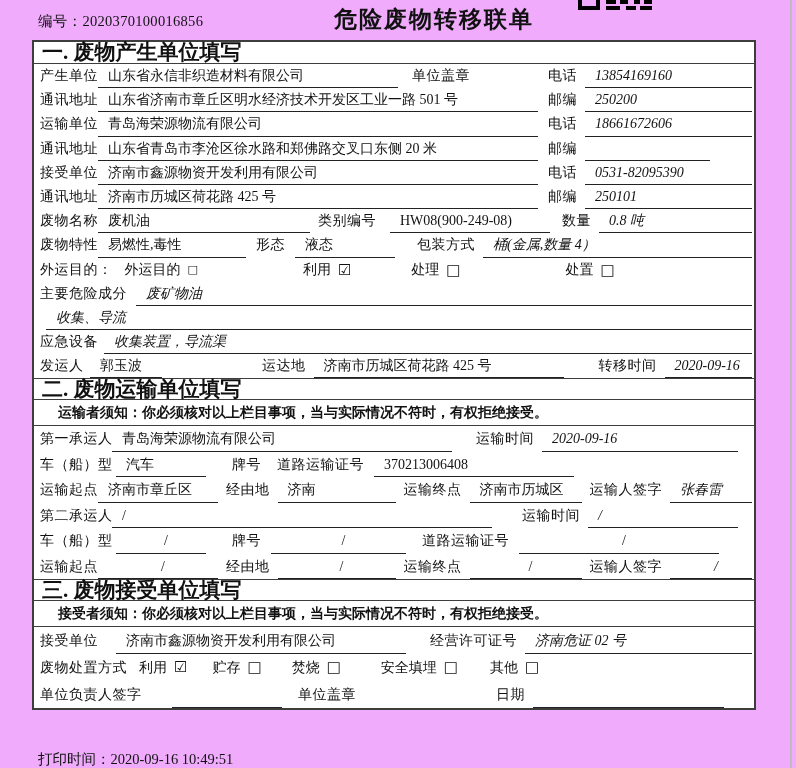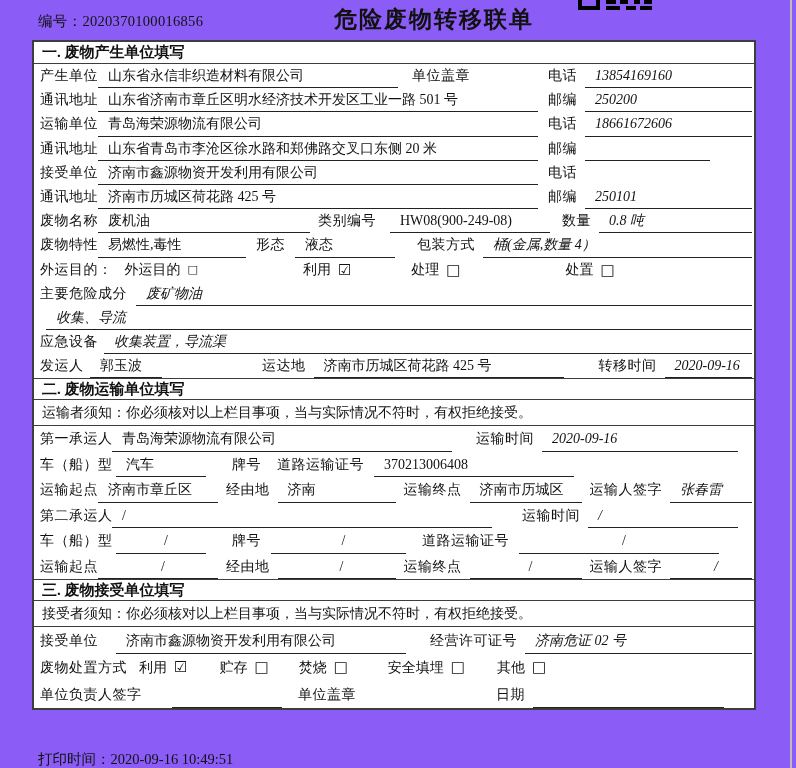--- a/index.html
+++ b/index.html
@@ -2,33 +2,33 @@
 <html><head>
 <meta charset="utf-8">
 <style>
   * { margin:0; padding:0; box-sizing:border-box; }
   html,body { background:#ffffff; }
   body {
     width:796px; height:768px; position:relative; overflow:hidden;
     font-family:"Liberation Serif","DejaVu Serif",serif;
     color:#111; font-size:14px;
   }
-  .page { position:relative; width:796px; height:768px; background:#8b5cf6; }
+  .page { position:relative; width:796px; height:768px; background:#f0abfc; }
 
   
   .serial { position:absolute; left:38px; top:12px; font-size:14.5px; letter-spacing:.3px; }
   .doc-title { position:absolute; left:334px; top:4px; font-size:23px; font-weight:bold; letter-spacing:2px; }
   .qr { position:absolute; left:578px; top:0; }
 
   
   .tbl { position:absolute; left:32px; top:40px; width:724px; border:2px solid #3d3d3d; background:#fff; }
-  .sec-h { height:22px; line-height:21px; font-weight:bold; font-size:15px; padding-left:8px;
+  .sec-h { height:22px; line-height:21px; font-weight:bold; font-size:21px; padding-left:8px;
            border-bottom:1.5px solid #3d3d3d; white-space:nowrap; }
   .sec-h.mid { border-top:1.5px solid #3d3d3d; }
-  .note { border-bottom:1.5px solid #3d3d3d; padding-left:8px; white-space:nowrap; }
+  .note { border-bottom:1.5px solid #3d3d3d; padding-left:24px; white-space:nowrap;font-weight:bold; }
   .note.n2 { height:26px; line-height:26px; }
   .note.n3 { height:26px; line-height:26px; }
 
   .row { display:flex; padding-left:6px; white-space:nowrap; }
   .r1 { height:24.2px; line-height:24.2px; }
   .r2 { height:25.5px; line-height:25.5px; }
   .r3 { height:27px;  line-height:27px; }
 
   .lbl { flex:none; letter-spacing:.5px; }
   .u { flex:none; border-bottom:1.2px solid #222; padding-left:10px; overflow:visible; }
@@ -95,20 +95,21 @@
       <span class="lbl" style="width:58px">通讯地址</span>
       <span class="u" style="width:440px">山东省青岛市李沧区徐水路和郑佛路交叉口东侧 20 米</span>
       <span class="lbl" style="margin-left:10px">邮编</span>
       <span class="u" style="margin-left:8px;width:125px"></span>
     </div>
 
     <div class="row r1">
       <span class="lbl" style="width:58px">接受单位</span>
       <span class="u" style="width:440px">济南市鑫源物资开发利用有限公司</span>
       <span class="lbl" style="margin-left:10px">电话</span>
+      <span class="u grow" style="margin-left:8px;margin-right:2px">0531-82095390</span>
     </div>
 
     <div class="row r1">
       <span class="lbl" style="width:58px">通讯地址</span>
       <span class="u" style="width:440px">济南市历城区荷花路 425 号</span>
       <span class="lbl" style="margin-left:10px">邮编</span>
       <span class="u grow" style="margin-left:8px;margin-right:2px">250101</span>
     </div>
 
     <div class="row r1">
@@ -238,21 +239,21 @@
       <span class="u grow" style="margin-left:8px;margin-right:2px">济南危证 02 号</span>
     </div>
 
 
     <div class="row r3">
       <span class="lbl">废物处置方式</span>
       <span class="opt" style="margin-left:12px">
         <span>利用</span>
         <span class="box">☑</span>
       </span>
-      <span class="opt" style="margin-left:32px">
+      <span class="opt" style="margin-left:25px">
         <span>贮存</span>
         <span class="box">□</span>
       </span>
       <span class="opt" style="margin-left:30px">
         <span>焚烧</span>
         <span class="box">□</span>
       </span>
       <span class="opt" style="margin-left:40px">
         <span>安全填埋</span>
         <span class="box">□</span>

